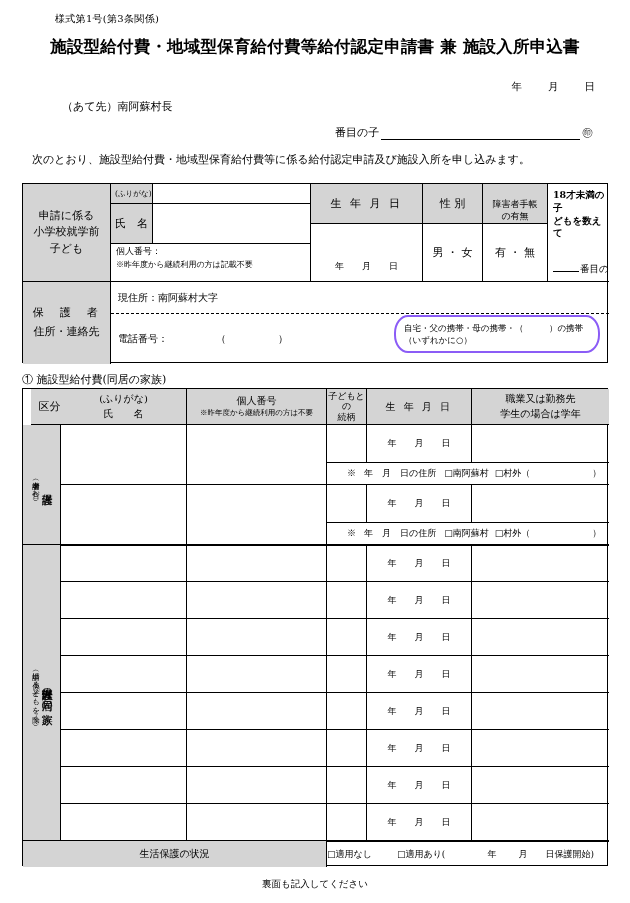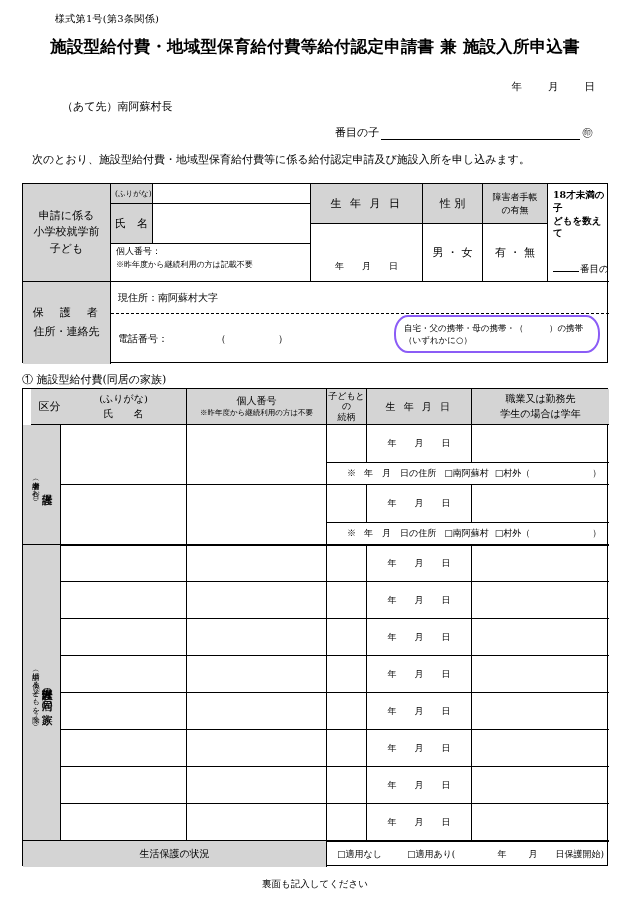--- a/index.html
+++ b/index.html
@@ -167,21 +167,21 @@
     </div>
 
     <div class="cell shade c-center t11 sp1" style="left:288px; top:0; width:112px; height:40px;">
       <span>生 年 月 日</span>
     </div>
 
     <div class="cell shade c-center t11" style="left:400px; top:0; width:60px; height:40px;">
       <span>性 別</span>
     </div>
 
-    <div class="cell shade c-col t9" style="left:460px; top:0; width:65px; height:40px; line-height:1.4;">
+    <div class="cell shade c-col t9" style="left:460px; top:0; width:65px; height:40px; line-height:1.4;justify-content:flex-end;">
       <div>障害者手帳</div>
       <div>の有無</div>
     </div>
 
     <div class="cell t9" style="left:288px; top:40px; width:112px; height:58px; display:flex; align-items:flex-end; justify-content:center; padding-bottom:8px;">
       <span>年　　月　　日</span>
     </div>
 
     <div class="cell c-center t11" style="left:400px; top:40px; width:60px; height:58px;">
       <span>男 ・ 女</span>
@@ -365,21 +365,21 @@
     <div class="cell c-center t9" style="left:344px; top:415px; width:105px; height:37px;">
         <span>年　　月　　日</span>
       </div>
     <div class="cell nb-r" style="left:449px; top:415px; width:137px; height:37px;"></div>
 
     <div style="position:absolute; left:0; top:451px; width:586px; height:1.6px; background:#000;"></div>
 
     <div class="cell shade c-center t10 nb-b" style="left:0; top:452px; width:304px; height:26px;">
       <span>生活保護の状況</span>
     </div>
-    <div class="cell nb-r nb-b t9" style="left:304px; top:452px; width:282px; height:26px; display:flex; align-items:center; padding-left:10px;">
+    <div class="cell nb-r nb-b t9" style="left:304px; top:452px; width:282px; height:26px; display:flex; align-items:center; ">
       <span>□適用なし</span>
       <span style="display:inline-block;width:25px;"></span>
       <span>□適用あり(</span>
       <span style="display:inline-block;width:42px;"></span>
       <span>年</span>
       <span style="display:inline-block;width:22px;"></span>
       <span>月</span>
       <span style="display:inline-block;width:18px;"></span>
       <span>日保護開始)</span>
     </div>

